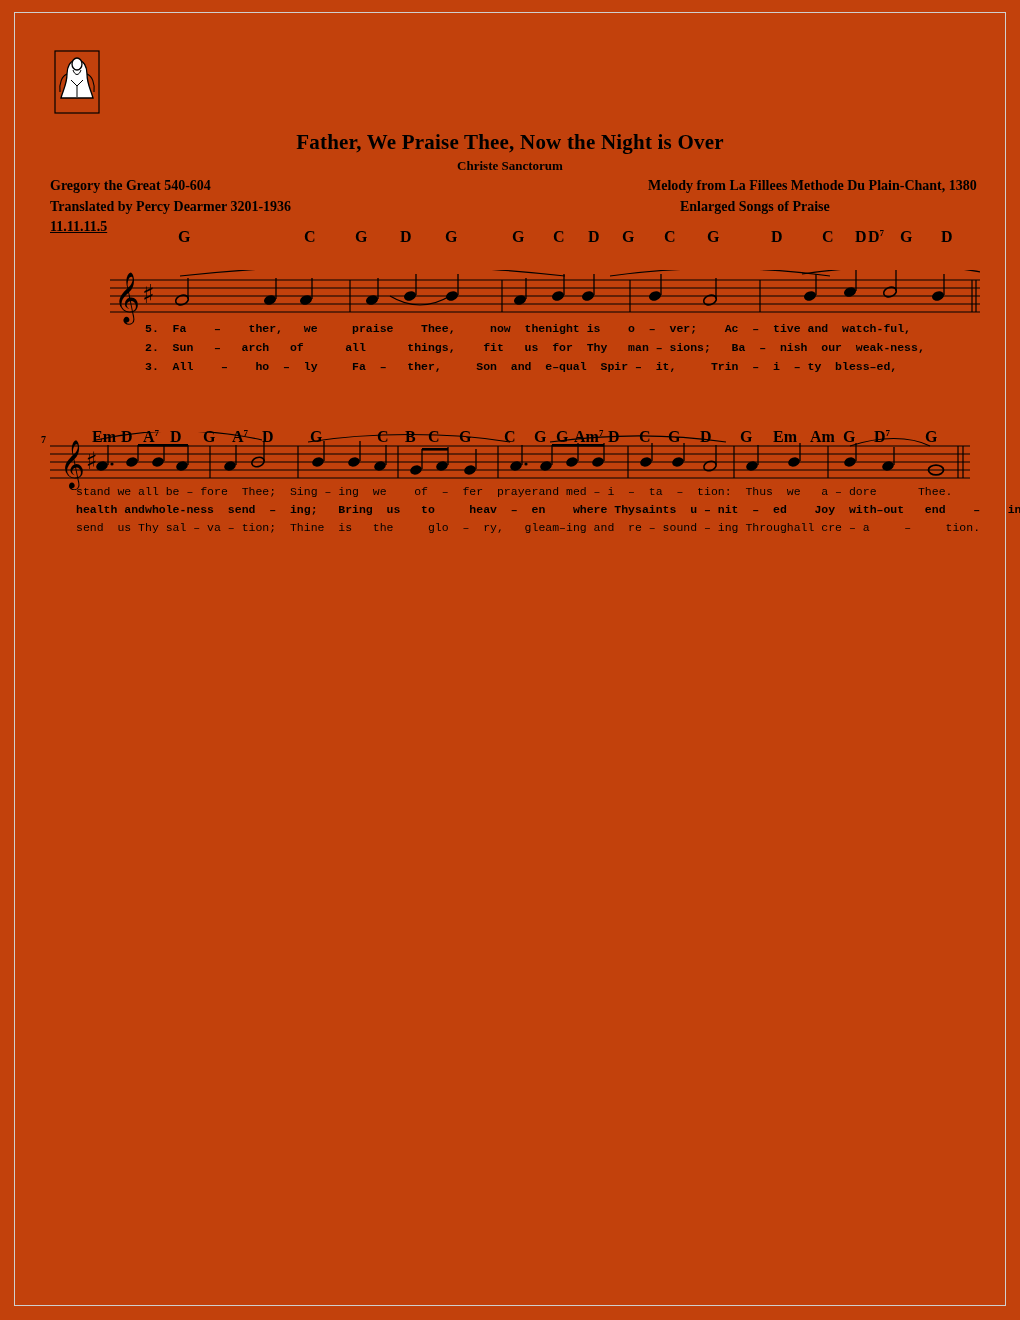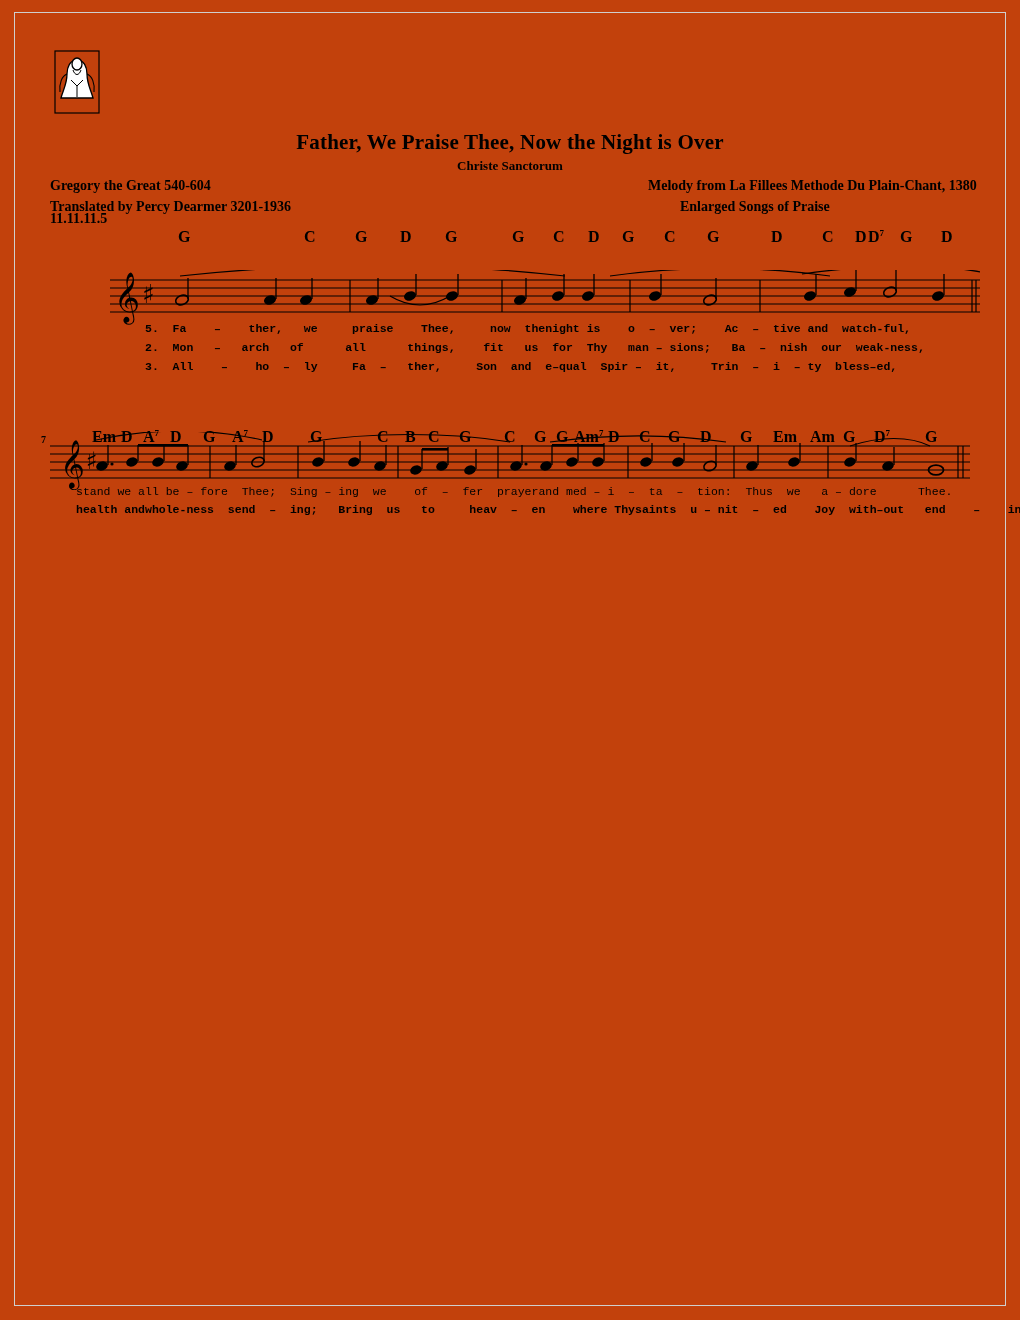--- a/index.html
+++ b/index.html
@@ -58,21 +58,21 @@
   }
 
   .credit {
     position: absolute;
     font-size: 14px;
     font-weight: bold;
     white-space: nowrap;
   }
   .credit-l1 { left: 50px;  top: 178px; }
   .credit-l2 { left: 50px;  top: 199px; }
-  .credit-l3 { left: 50px;  top: 211px; font-weight: bold; }
+  .credit-l3 { left: 50px;  top: 219px; font-weight: bold; text-decoration: underline; }
   .credit-r1 { left: 648px; top: 178px; }
   .credit-r2 { left: 680px; top: 199px; }
 
   
   .chordrow {
     position: absolute;
     font-size: 16px;
     font-weight: bold;
     font-family: "Liberation Serif", serif;
   }
@@ -216,21 +216,21 @@
         <line x1="746" y1="21" x2="746" y2="0" stroke="#000" stroke-width="1.3"></line>
         <ellipse cx="780" cy="22" rx="6.5" ry="4.6" fill="none" stroke="#000" stroke-width="1.6" transform="rotate(-20 780 22)"></ellipse>
         <line x1="786" y1="21" x2="786" y2="0" stroke="#000" stroke-width="1.3"></line>
         <ellipse cx="828" cy="26" rx="6.2" ry="4.5" transform="rotate(-20 828 26)"></ellipse>
         <line x1="834" y1="25" x2="834" y2="4" stroke="#000" stroke-width="1.3"></line>
       </g>
     </svg>
   </div>
 
   <div class="lyricline lyric-bold" id="lyr1-1" style="left:145px; top:322px;">5.  Fa    –    ther,   we     praise    Thee,     now  thenight is    o  –  ver;    Ac  –  tive and  watch-ful,</div>
-  <div class="lyricline lyric-bold" id="lyr1-2" style="left:145px; top:341px;">2.  Mon   –   arch   of      all      things,    fit   us  for  Thy   man – sions;   Ba  –  nish  our  weak-ness,</div>
+  <div class="lyricline lyric-bold" id="lyr1-2" style="left:145px; top:341px;">2.  Sun   –   arch   of      all      things,    fit   us  for  Thy   man – sions;   Ba  –  nish  our  weak-ness,</div>
   <div class="lyricline lyric-bold" id="lyr1-3" style="left:145px; top:360px;">3.  All    –    ho  –  ly     Fa  –   ther,     Son  and  e–qual  Spir –  it,     Trin  –  i  – ty  bless–ed,</div>
 
   <div class="syscount" style="left:41px; top:434px;">7</div>
 
   <div class="chordrow" id="chords-2" style="left:0; top:428px; width:820px; height:24px;">
       <span class="chord" style="left: 92px; top: 0px;">Em</span>
       <span class="chord" style="left: 121px; top: 0px;">D</span>
       <span class="chord" style="left: 143px; top: 0px;">A<sup>7</sup></span>
       <span class="chord" style="left: 170px; top: 0px;">D</span>
       <span class="chord" style="left: 203px; top: 0px;">G</span>
@@ -347,13 +347,14 @@
         <ellipse cx="838" cy="34" rx="6" ry="4.4" transform="rotate(-20 838 34)"></ellipse>
         <line x1="844" y1="33" x2="844" y2="15" stroke="#000" stroke-width="1.3"></line>
 
         <ellipse cx="886" cy="38" rx="7.5" ry="4.8" fill="none" stroke="#000" stroke-width="1.8"></ellipse>
       </g>
     </svg>
   </div>
 
   <div class="lyricline" id="lyr2-1" style="left:76px; top:485px;">stand we all be – fore  Thee;  Sing – ing  we    of  –  fer  prayerand med – i  –  ta  –  tion:  Thus  we   a – dore      Thee.</div>
   <div class="lyricline lyric-bold" id="lyr2-2" style="left:76px; top:503px;">health andwhole-ness  send  –  ing;   Bring  us   to     heav  –  en    where Thysaints  u – nit  –  ed    Joy  with–out   end    –    ing.</div>
+  <div class="lyricline" id="lyr2-3" style="left:76px; top:521px;">send  us Thy sal – va – tion;  Thine  is   the     glo  –  ry,   gleam–ing and  re – sound – ing Throughall cre – a     –     tion.</div>
 </div>
 
 </body></html>

